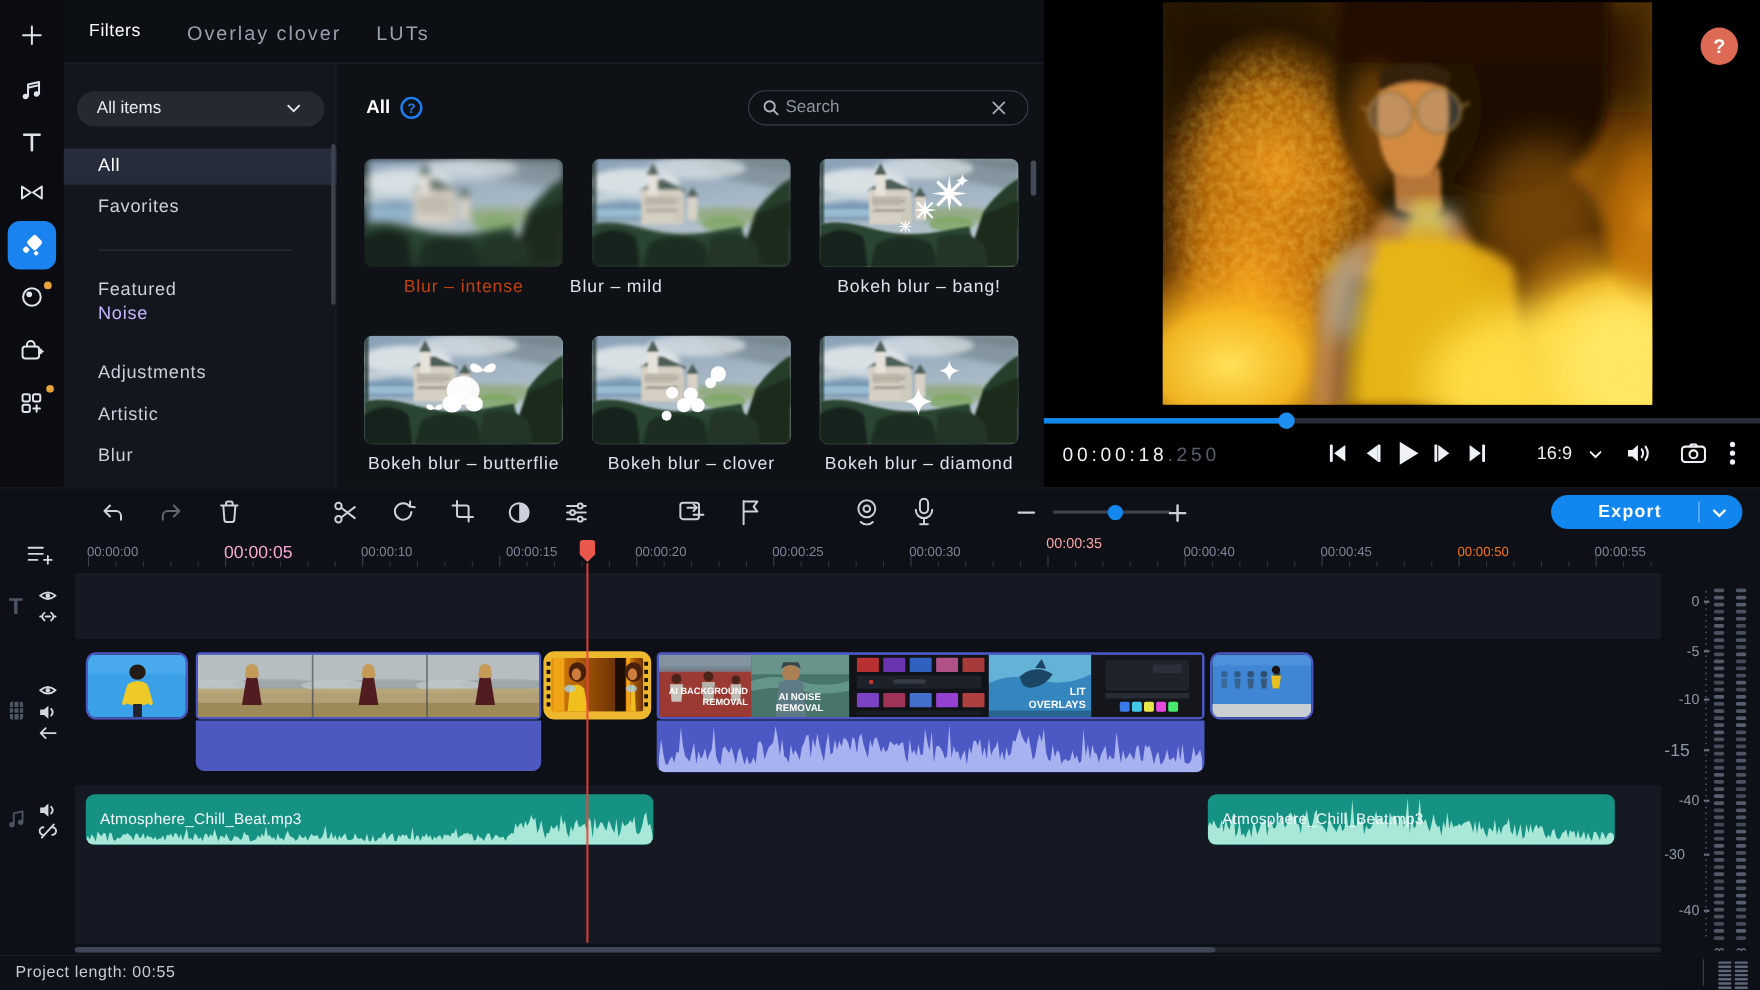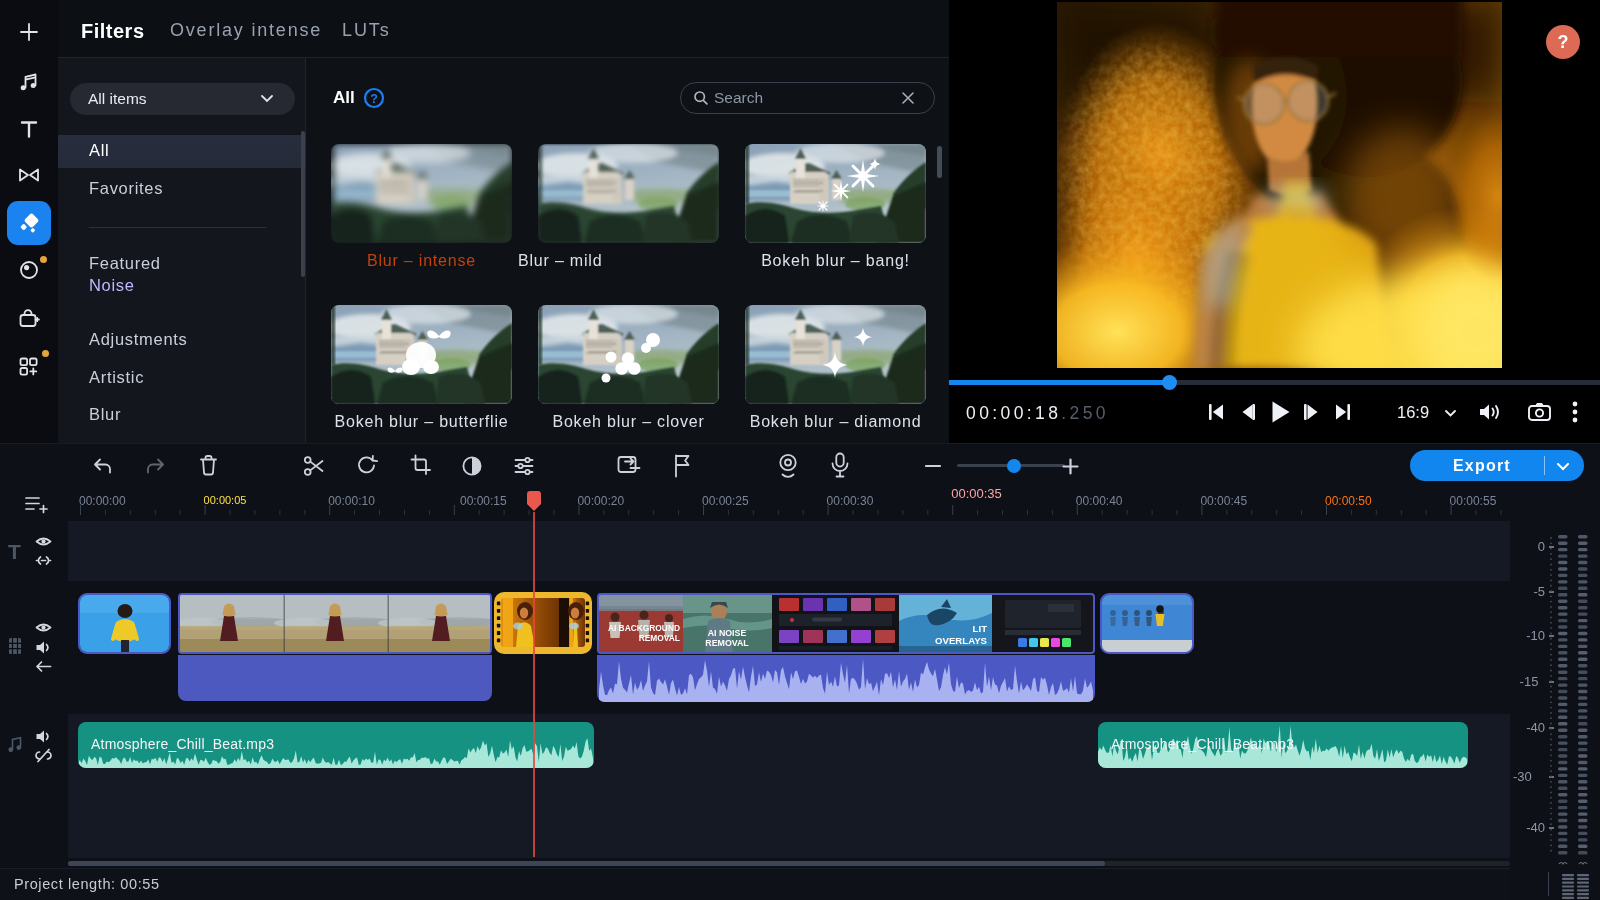--- a/index.html
+++ b/index.html
@@ -45,22 +45,22 @@
       <rect x="3.5" y="8" width="15" height="11" rx="2.5" stroke="#dfe3ea" stroke-width="1.8" fill="none" stroke-linecap="round" stroke-linejoin="round"></rect>
       <path d="M7.5 8V6.6a3.5 3.5 0 0 1 7 0V8M18.5 12.5h3.4M20.2 10.8v3.4" stroke="#dfe3ea" stroke-width="1.8" fill="none" stroke-linecap="round" stroke-linejoin="round"></path>
     </svg>
     <svg class="ic" style="left:17px;top:355px" width="24" height="24" viewBox="0 0 24 24">
       <rect x="3.5" y="3.5" width="6.6" height="6.6" rx="1.6" stroke="#dfe3ea" stroke-width="1.8" fill="none" stroke-linecap="round" stroke-linejoin="round"></rect>
       <rect x="3.5" y="13" width="6.6" height="6.6" rx="1.6" stroke="#dfe3ea" stroke-width="1.8" fill="none" stroke-linecap="round" stroke-linejoin="round"></rect>
       <rect x="13" y="3.5" width="6.6" height="6.6" rx="1.6" stroke="#dfe3ea" stroke-width="1.8" fill="none" stroke-linecap="round" stroke-linejoin="round"></rect>
       <path d="M16.3 13.4v6M13.3 16.4h6" stroke="#dfe3ea" stroke-width="1.8" fill="none" stroke-linecap="round" stroke-linejoin="round"></path>
     </svg>
     <div class="abs" style="left:42px;top:350px;width:7px;height:7px;background:#e8a33d;border-radius:50%"></div>
-    <div class="abs" style="left:81px;top:20px;color:#fff;font-size:20px;font-weight:700;letter-spacing:0.5px">Filters</div>
-    <div class="abs" style="left:170px;top:20px;color:#99a1af;font-size:18px;font-weight:400;letter-spacing:1.8px">Overlay intense</div>
+    <div class="abs" style="left:81px;top:20px;color:#fff;font-size:16px;font-weight:400;letter-spacing:0.5px">Filters</div>
+    <div class="abs" style="left:170px;top:20px;color:#99a1af;font-size:18px;font-weight:400;letter-spacing:1.8px">Overlay clover</div>
     <div class="abs" style="left:342px;top:20px;color:#99a1af;font-size:18px;font-weight:400;letter-spacing:1.9px">LUTs</div>
     <div class="abs" style="left:70px;top:83px;width:225px;height:32px;background:#262932;border-radius:16px"></div>
     <div class="abs" style="left:88px;top:90px;color:#e8ebf2;font-size:15.5px">All items</div>
     <svg class="ic" style="left:261px;top:95px" width="12" height="8" viewBox="0 0 12 8">
       <path d="M1 1l5 5 5-5" stroke="#dfe3ea" stroke-width="1.8" fill="none" stroke-linecap="round"></path>
     </svg>
     <div class="abs" style="left:58px;top:135px;width:248px;height:33px;background:linear-gradient(#272d3c,#252b39)"></div>
     <div class="abs" style="left:89px;top:141px;color:#ffffff;font-size:16.5px;letter-spacing:0.7px">All</div>
     <div class="abs" style="left:89px;top:179px;color:#c9cfdb;font-size:16.5px;letter-spacing:0.7px">Favorites</div>
     <div class="abs" style="left:89px;top:254px;color:#c9cfdb;font-size:16.5px;letter-spacing:0.7px">Featured</div>
@@ -440,21 +440,21 @@
       <rect x="1326.0" y="0" width="1" height="10" fill="#39404e"></rect>
       <rect x="1350.9" y="5" width="1" height="5" fill="#2c323e"></rect>
       <rect x="1375.8" y="5" width="1" height="5" fill="#2c323e"></rect>
       <rect x="1400.8" y="5" width="1" height="5" fill="#2c323e"></rect>
       <rect x="1425.7" y="5" width="1" height="5" fill="#2c323e"></rect>
       <rect x="1450.6" y="0" width="1" height="10" fill="#39404e"></rect>
       <rect x="1475.5" y="5" width="1" height="5" fill="#2c323e"></rect>
       <rect x="1500.4" y="5" width="1" height="5" fill="#2c323e"></rect>
     </svg>
     <div class="abs" style="left:79.0px;top:494px;color:#7b8497;font-size:12px;white-space:nowrap">00:00:00</div>
-    <div class="abs" style="left:203.60000000000002px;top:494px;color:#fde047;font-size:11px;white-space:nowrap">00:00:05</div>
+    <div class="abs" style="left:203.60000000000002px;top:494px;color:#f9a8d4;font-size:16px;white-space:nowrap">00:00:05</div>
     <div class="abs" style="left:328.20000000000005px;top:494px;color:#7b8497;font-size:12px;white-space:nowrap">00:00:10</div>
     <div class="abs" style="left:460px;top:494px;color:#7b8497;font-size:12px;white-space:nowrap">00:00:15</div>
     <div class="abs" style="left:577.4000000000001px;top:494px;color:#7b8497;font-size:12px;white-space:nowrap">00:00:20</div>
     <div class="abs" style="left:702.0px;top:494px;color:#7b8497;font-size:12px;white-space:nowrap">00:00:25</div>
     <div class="abs" style="left:826.6px;top:494px;color:#7b8497;font-size:12px;white-space:nowrap">00:00:30</div>
     <div class="abs" style="left:951.2px;top:486px;color:#fca5a5;font-size:13px;white-space:nowrap">00:00:35</div>
     <div class="abs" style="left:1075.8000000000002px;top:494px;color:#7b8497;font-size:12px;white-space:nowrap">00:00:40</div>
     <div class="abs" style="left:1200.4px;top:494px;color:#7b8497;font-size:12px;white-space:nowrap">00:00:45</div>
     <div class="abs" style="left:1325.0px;top:494px;color:#f97316;font-size:12px;white-space:nowrap">00:00:50</div>
     <div class="abs" style="left:1449.6000000000001px;top:494px;color:#7b8497;font-size:12px;white-space:nowrap">00:00:55</div>
@@ -706,21 +706,21 @@
     <svg class="ic" style="left:526px;top:490px" width="16" height="24" viewBox="0 0 16 24">
       <path d="M1 4 a3 3 0 0 1 3-3 h8 a3 3 0 0 1 3 3 v10 l-7 7 -7-7 Z" fill="#e8584c"></path>
     </svg>
     <div class="abs" style="left:533px;top:512px;width:2px;height:345px;background:rgba(228,72,60,0.85)"></div>
     <div class="abs" style="left:1513px;top:539px;width:32px;text-align:right;color:#8e97a8;font-size:13px">0</div>
     <div class="abs" style="left:1549px;top:546px;width:5px;height:2px;background:#6a7382"></div>
     <div class="abs" style="left:1513px;top:584px;width:32px;text-align:right;color:#8e97a8;font-size:13px">-5</div>
     <div class="abs" style="left:1549px;top:591px;width:5px;height:2px;background:#6a7382"></div>
     <div class="abs" style="left:1513px;top:628px;width:32px;text-align:right;color:#8e97a8;font-size:13px">-10</div>
     <div class="abs" style="left:1549px;top:635px;width:5px;height:2px;background:#6a7382"></div>
-    <div class="abs" style="left:1513px;top:674px;width:32px;text-align:center;color:#8e97a8;font-size:13px">-15</div>
+    <div class="abs" style="left:1513px;top:674px;width:32px;text-align:left;color:#8e97a8;font-size:16px">-15</div>
     <div class="abs" style="left:1549px;top:681px;width:5px;height:2px;background:#6a7382"></div>
     <div class="abs" style="left:1513px;top:720px;width:32px;text-align:right;color:#8e97a8;font-size:13px">-40</div>
     <div class="abs" style="left:1549px;top:727px;width:5px;height:2px;background:#6a7382"></div>
     <div class="abs" style="left:1513px;top:769px;width:32px;text-align:left;color:#8e97a8;font-size:13px">-30</div>
     <div class="abs" style="left:1549px;top:776px;width:5px;height:2px;background:#6a7382"></div>
     <div class="abs" style="left:1513px;top:820px;width:32px;text-align:right;color:#8e97a8;font-size:13px">-40</div>
     <div class="abs" style="left:1549px;top:827px;width:5px;height:2px;background:#6a7382"></div>
     <svg class="ic" style="left:1549px;top:535px" width="5" height="325" viewBox="0 0 5 325">
       <circle cx="2" cy="3.0" r="0.9" fill="#454c5a"></circle>
       <circle cx="2" cy="8.3" r="0.9" fill="#454c5a"></circle>

